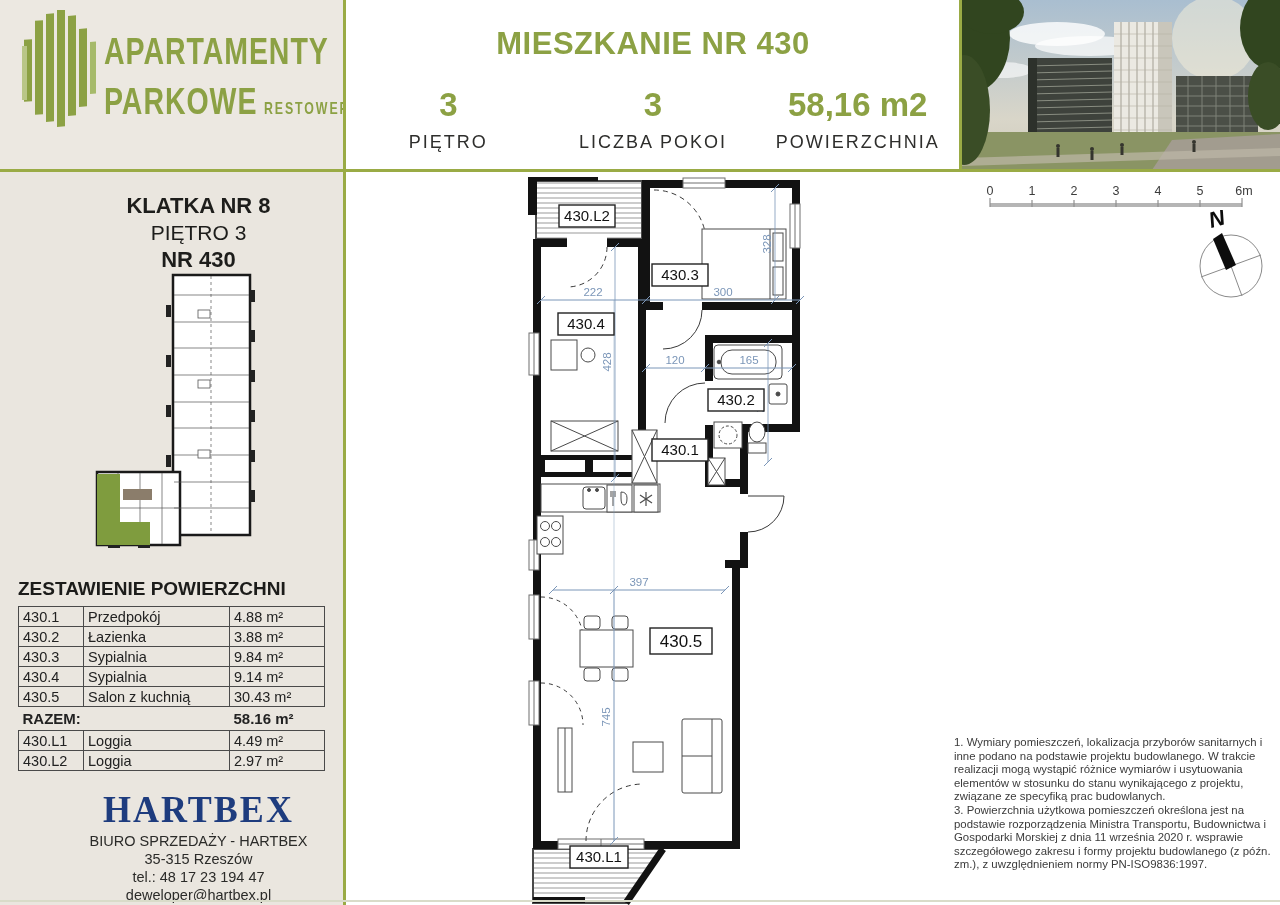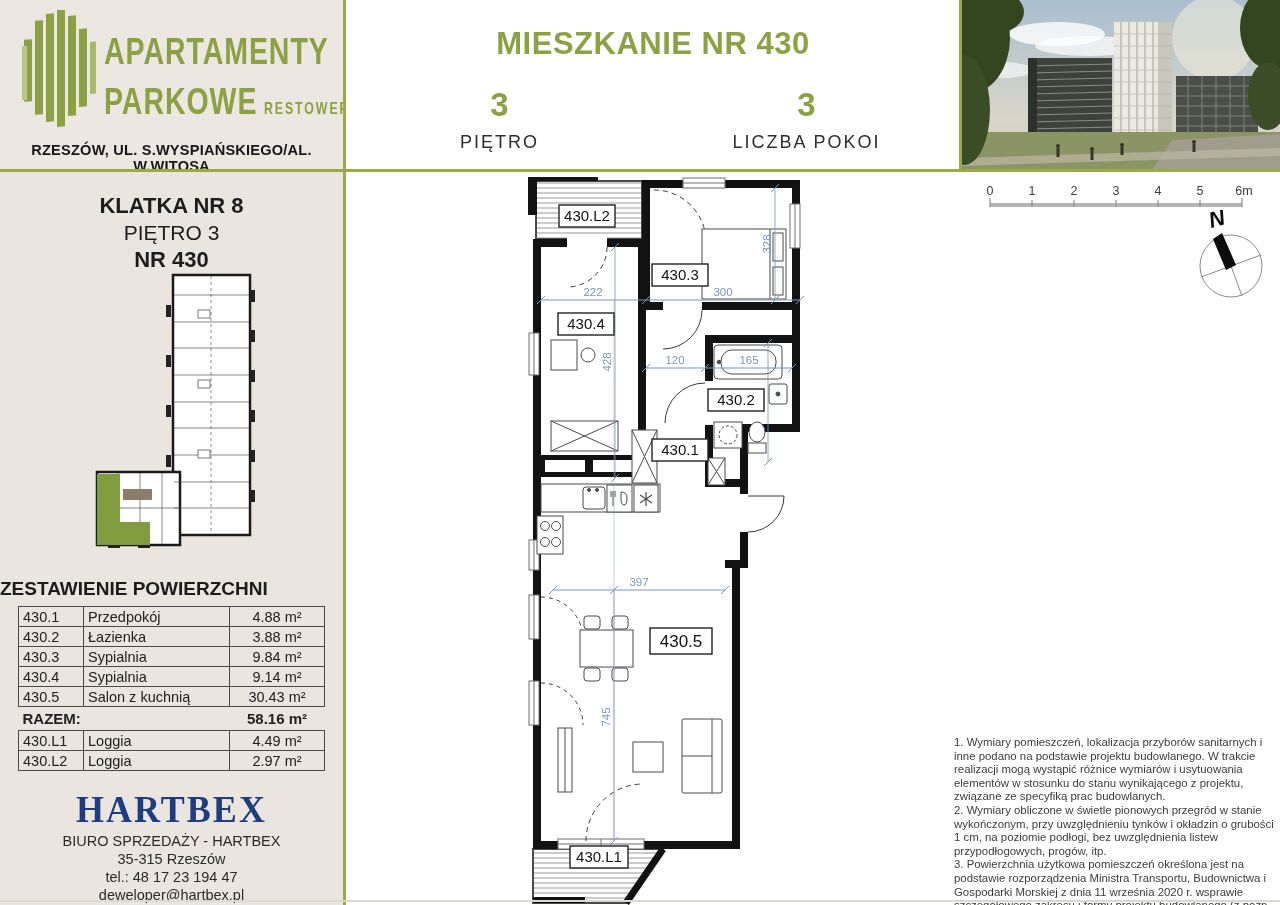--- a/index.html
+++ b/index.html
@@ -14,29 +14,29 @@
   #logo-address{left:0;top:142px;width:343px;text-align:center;font-size:14.6px;font-weight:bold;color:#17171a;letter-spacing:.2px;}
   #header-center{left:346px;top:0;width:614px;height:170px;background:#fff;}
   #apt-title{top:26px;width:100%;text-align:center;font-size:31px;font-weight:bold;color:#8ca144;letter-spacing:.5px;}
   #stats{top:86px;left:0;width:100%;display:flex;}
   .stat{flex:1;text-align:center;}
   .stat-value{font-size:33px;font-weight:bold;color:#8ca144;}
   .stat-label{margin-top:8px;font-size:18px;color:#2e2e2c;letter-spacing:2px;}
   
   .rule{background:#9aab45;}
   
-  #sidebar{left:0;top:172px;width:343px;height:733px;background:#eae6df;}
+  #sidebar{left:0;top:172px;width:343px;height:733px;background:#eae6df;padding-left:18px;}
   #stair-head{top:20px;width:100%;text-align:center;color:#1d1d1b;line-height:27px;}
   .sh-bold{font-size:22px;font-weight:bold;}
   .sh-light{font-size:21px;font-weight:normal;}
   #table-title{top:406px;width:100%;text-align:left;font-size:19px;font-weight:bold;color:#1c1c1a;}
   #area-table{left:18px;top:434px;width:307px;border-collapse:collapse;font-size:14.5px;color:#222;}
   #area-table td{border:1.5px solid #4a4a4a;padding:1px 4px;height:17px;}
   #area-table td.code{width:56px;}
-  #area-table td.val{width:86px;text-align:center;}
+  #area-table td.val{width:86px;text-align:left;}
   #area-table tr.total td{border:none;font-weight:bold;font-size:15px;padding:3px 4px;}
   
   #hartbex-logo{top:616px;width:100%;text-align:center;font-family:"Liberation Serif",serif;font-size:36px;font-weight:bold;color:#1e3c7e;letter-spacing:2px;transform:scaleY(1.05);}
   #agency-lines{top:660px;width:100%;text-align:center;font-size:14.5px;line-height:18px;color:#2b2b29;}
   #watermark{left:2px;top:650px;font-size:70px;font-weight:bold;letter-spacing:3px;color:rgba(255,255,255,.62);z-index:6;}
   
   #main{left:343px;top:172px;width:937px;height:733px;background:#fff;}
   #disclaimer{left:611px;top:564px;width:322px;font-size:11.4px;line-height:13.6px;color:#3b3b3b;}
   #disclaimer p{margin:0;}
   #bottom-line{left:0;top:900px;width:1280px;height:2px;background:#d9dcc9;}
@@ -56,33 +56,36 @@
         <rect x="46" y="10" width="8" height="100"></rect>
         <rect x="57" y="24" width="8" height="78"></rect>
         <rect x="68" y="38" width="6" height="52" fill="#a6ba6a"></rect>
       </g>
       <rect x="0" y="36" width="5" height="54" fill="#b9c687"></rect>
     </svg>
     <div class="abs" id="brand-text">
       <div class="brand-big">APARTAMENTY</div>
       <div class="brand-big" style="margin-top:10px"><span>PARKOWE</span><span class="brand-suffix">RESTOWER</span></div>
     </div>
-    <div class="abs" id="logo-address">RZESZÓW, UL. S.WYSPIAŃSKIEGO/AL. W.WITOSA</div>
   </div>
 
   <div class="abs" id="header-center">
     <div class="abs" id="apt-title">MIESZKANIE NR 430</div>
     <div class="abs" id="stats">
       <div class="stat">
         <div class="stat-value">3</div>
         <div class="stat-label">PIĘTRO</div>
       </div>
       <div class="stat">
         <div class="stat-value">3</div>
         <div class="stat-label">LICZBA POKOI</div>
+      </div>
+      <div class="stat">
+        <div class="stat-value">58,16 m2</div>
+        <div class="stat-label">POWIERZCHNIA</div>
       </div>
     </div>
   </div>
 
   <svg class="abs" style="left:962px;top:0" width="318" height="170" viewBox="0 0 318 170">
     <defs>
       <linearGradient id="sky" x1="0" y1="0" x2="0" y2="1">
         <stop offset="0" stop-color="#a9bed0"></stop>
           <stop offset=".7" stop-color="#d9d6c9"></stop>
           <stop offset="1" stop-color="#cfcabb"></stop>
@@ -512,21 +515,20 @@
     <svg class="abs" style="left:838px;top:38px" width="96" height="96" viewBox="0 0 96 96">
       <circle cx="50" cy="56" r="31" fill="none" stroke="#8a8a8a" stroke-width="1"></circle>
       <line x1="20" y1="67" x2="80" y2="45" stroke="#8a8a8a" stroke-width="1"></line>
       <line x1="39" y1="26" x2="61" y2="86" stroke="#8a8a8a" stroke-width="1"></line>
       <polygon points="45,60 55,55 41,23 32,29" fill="#0c0c0c"></polygon>
       <text x="30" y="18" font-size="22" font-weight="bold" font-style="italic" fill="#0c0c0c" transform="rotate(-15 30 18)">N</text>
     </svg>
 
     <div class="abs" id="disclaimer">
       <p>1. Wymiary pomieszczeń, lokalizacja przyborów sanitarnych i inne podano na podstawie projektu budowlanego. W trakcie realizacji mogą wystąpić różnice wymiarów i usytuowania elementów w stosunku do stanu wynikającego z projektu, związane ze specyfiką prac budowlanych.</p>
-      <p>2. Wymiary obliczone w świetle pionowych przegród w stanie wykończonym, przy uwzględnieniu tynków i okładzin o grubości 1 cm, na poziomie podłogi, bez uwzględnienia listew przypodłogowych, progów, itp.</p>
       <p>3. Powierzchnia użytkowa pomieszczeń określona jest na podstawie rozporządzenia Ministra Transportu, Budownictwa i Gospodarki Morskiej z dnia 11 września 2020 r. wsprawie szczegółowego zakresu i formy projektu budowlanego (z późn. zm.), z uwzględnieniem normy PN-ISO9836:1997.</p>
 
     </div>
   </div>
 
   <div class="abs rule" style="left:0;top:169px;width:1280px;height:3px"></div>
   <div class="abs rule" style="left:343px;top:0;width:3px;height:905px"></div>
   <div class="abs rule" style="left:959px;top:0;width:3px;height:172px"></div>
   <div class="abs" id="bottom-line"></div>
 

